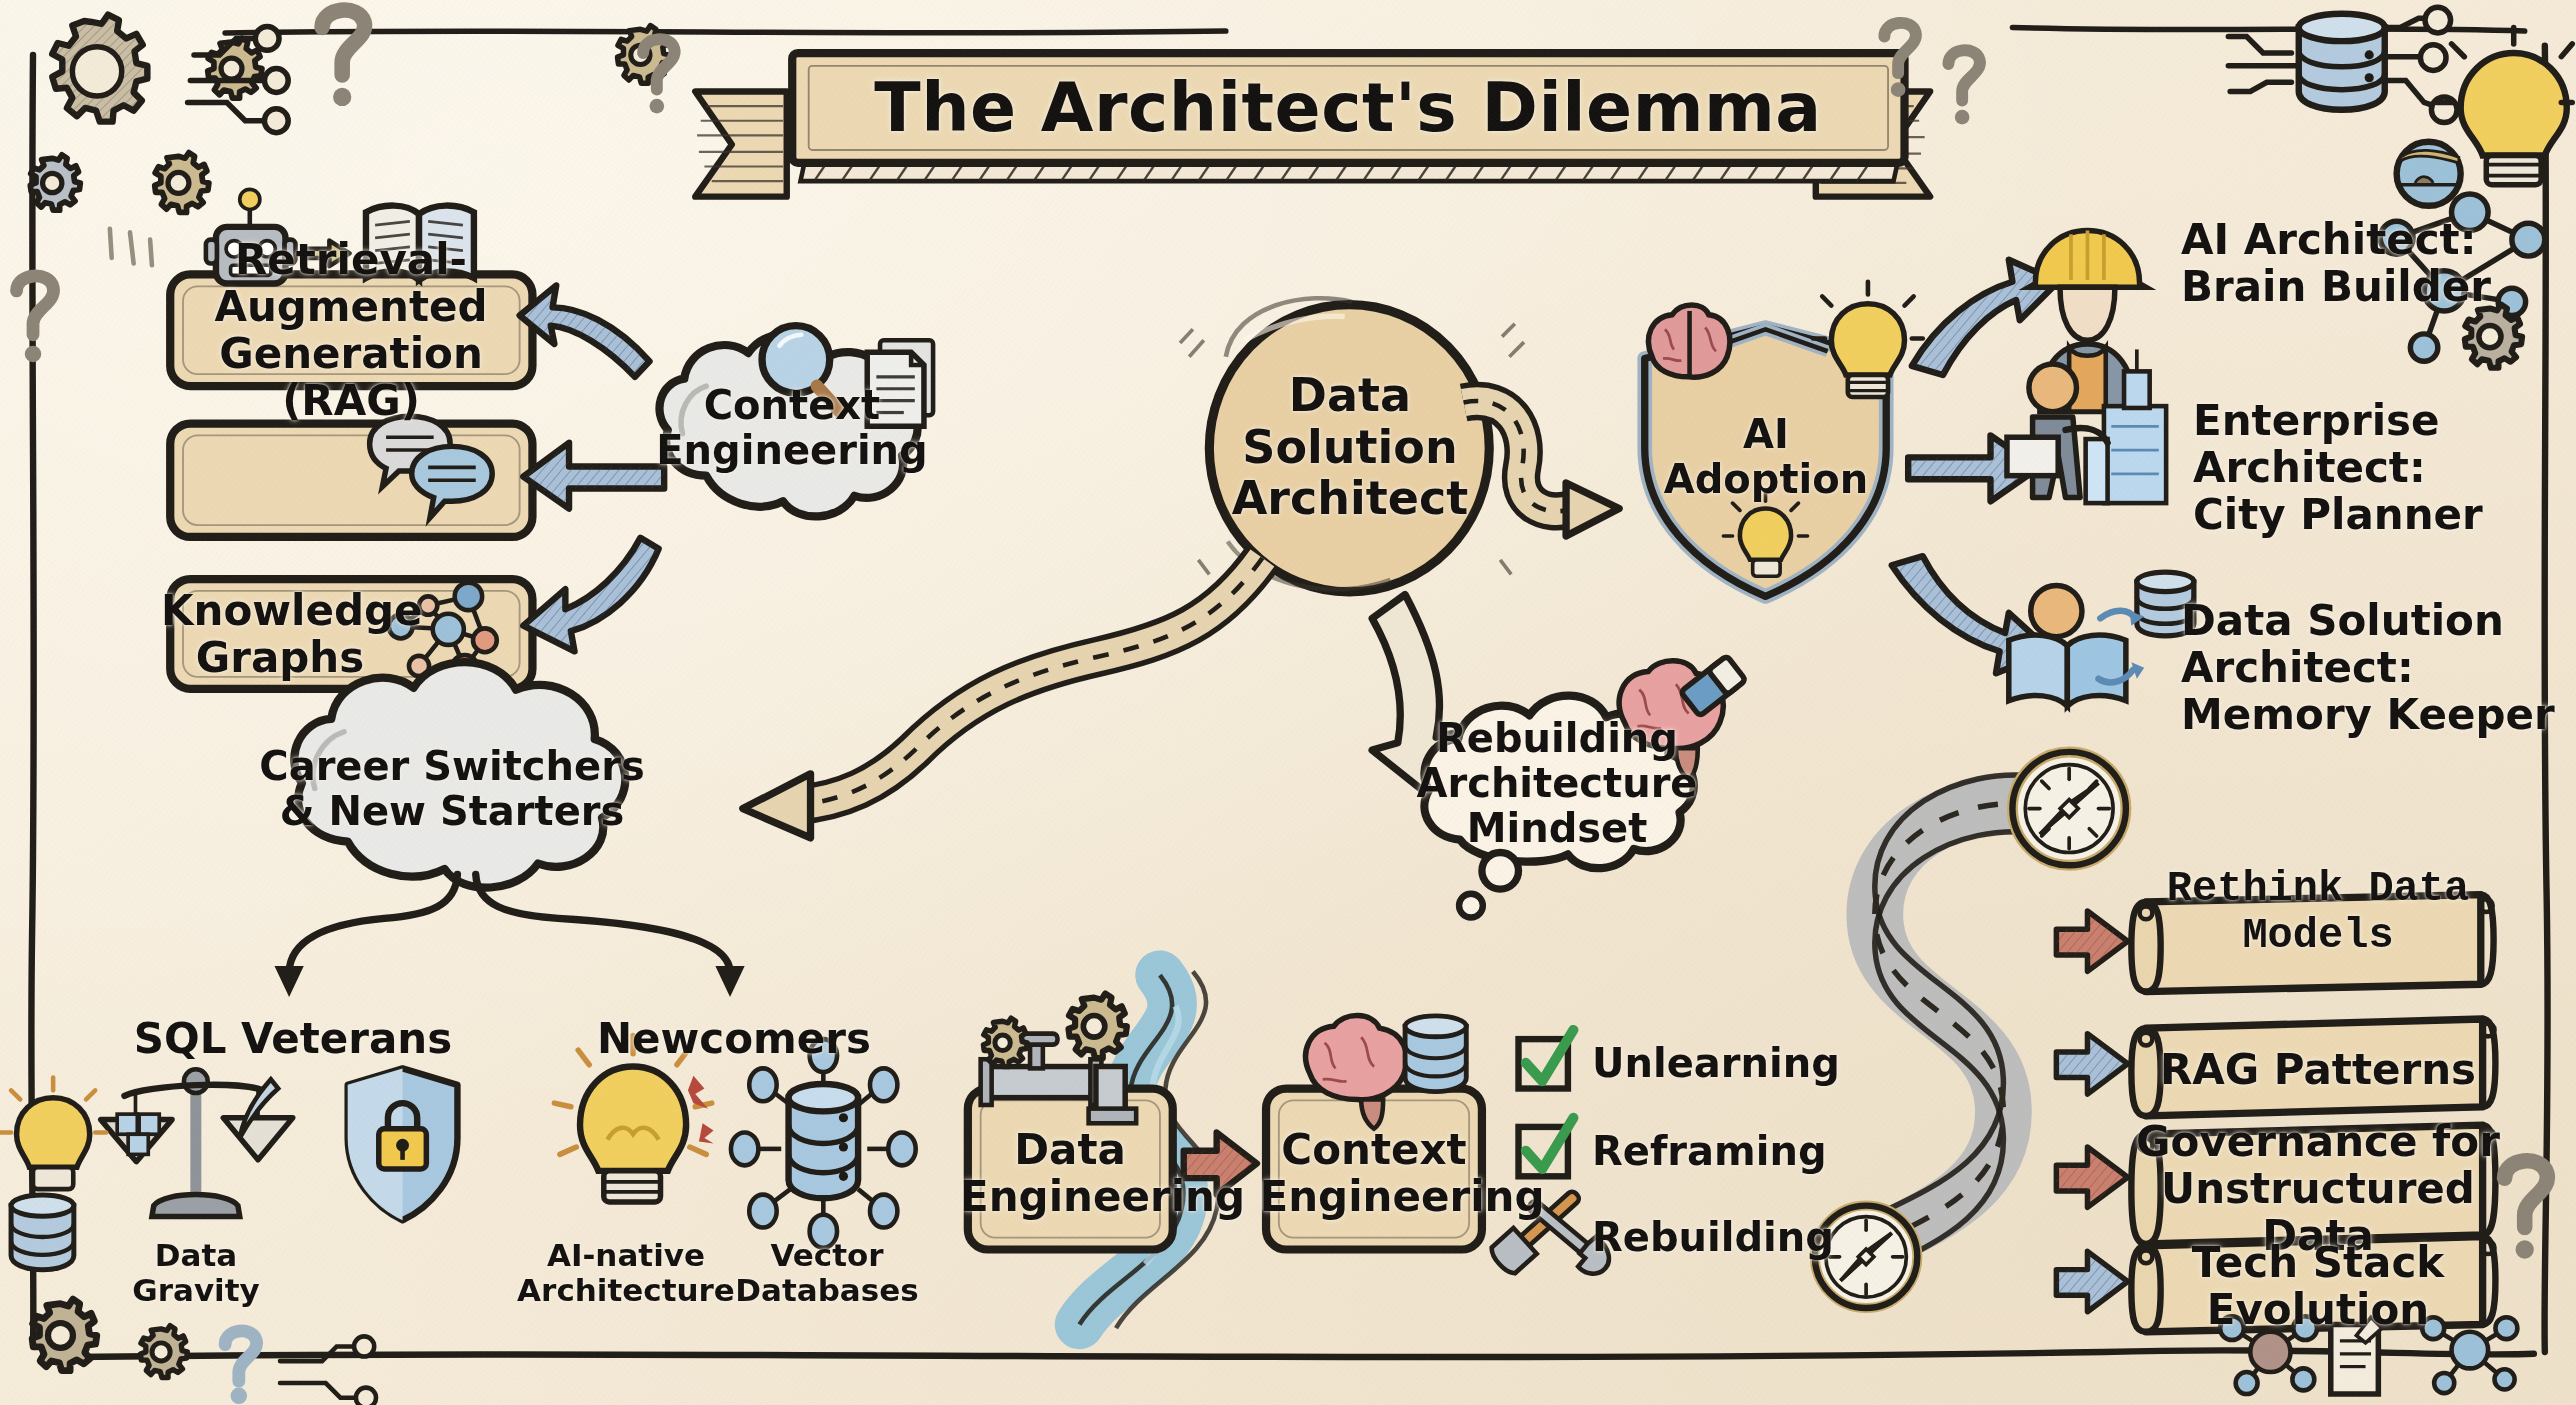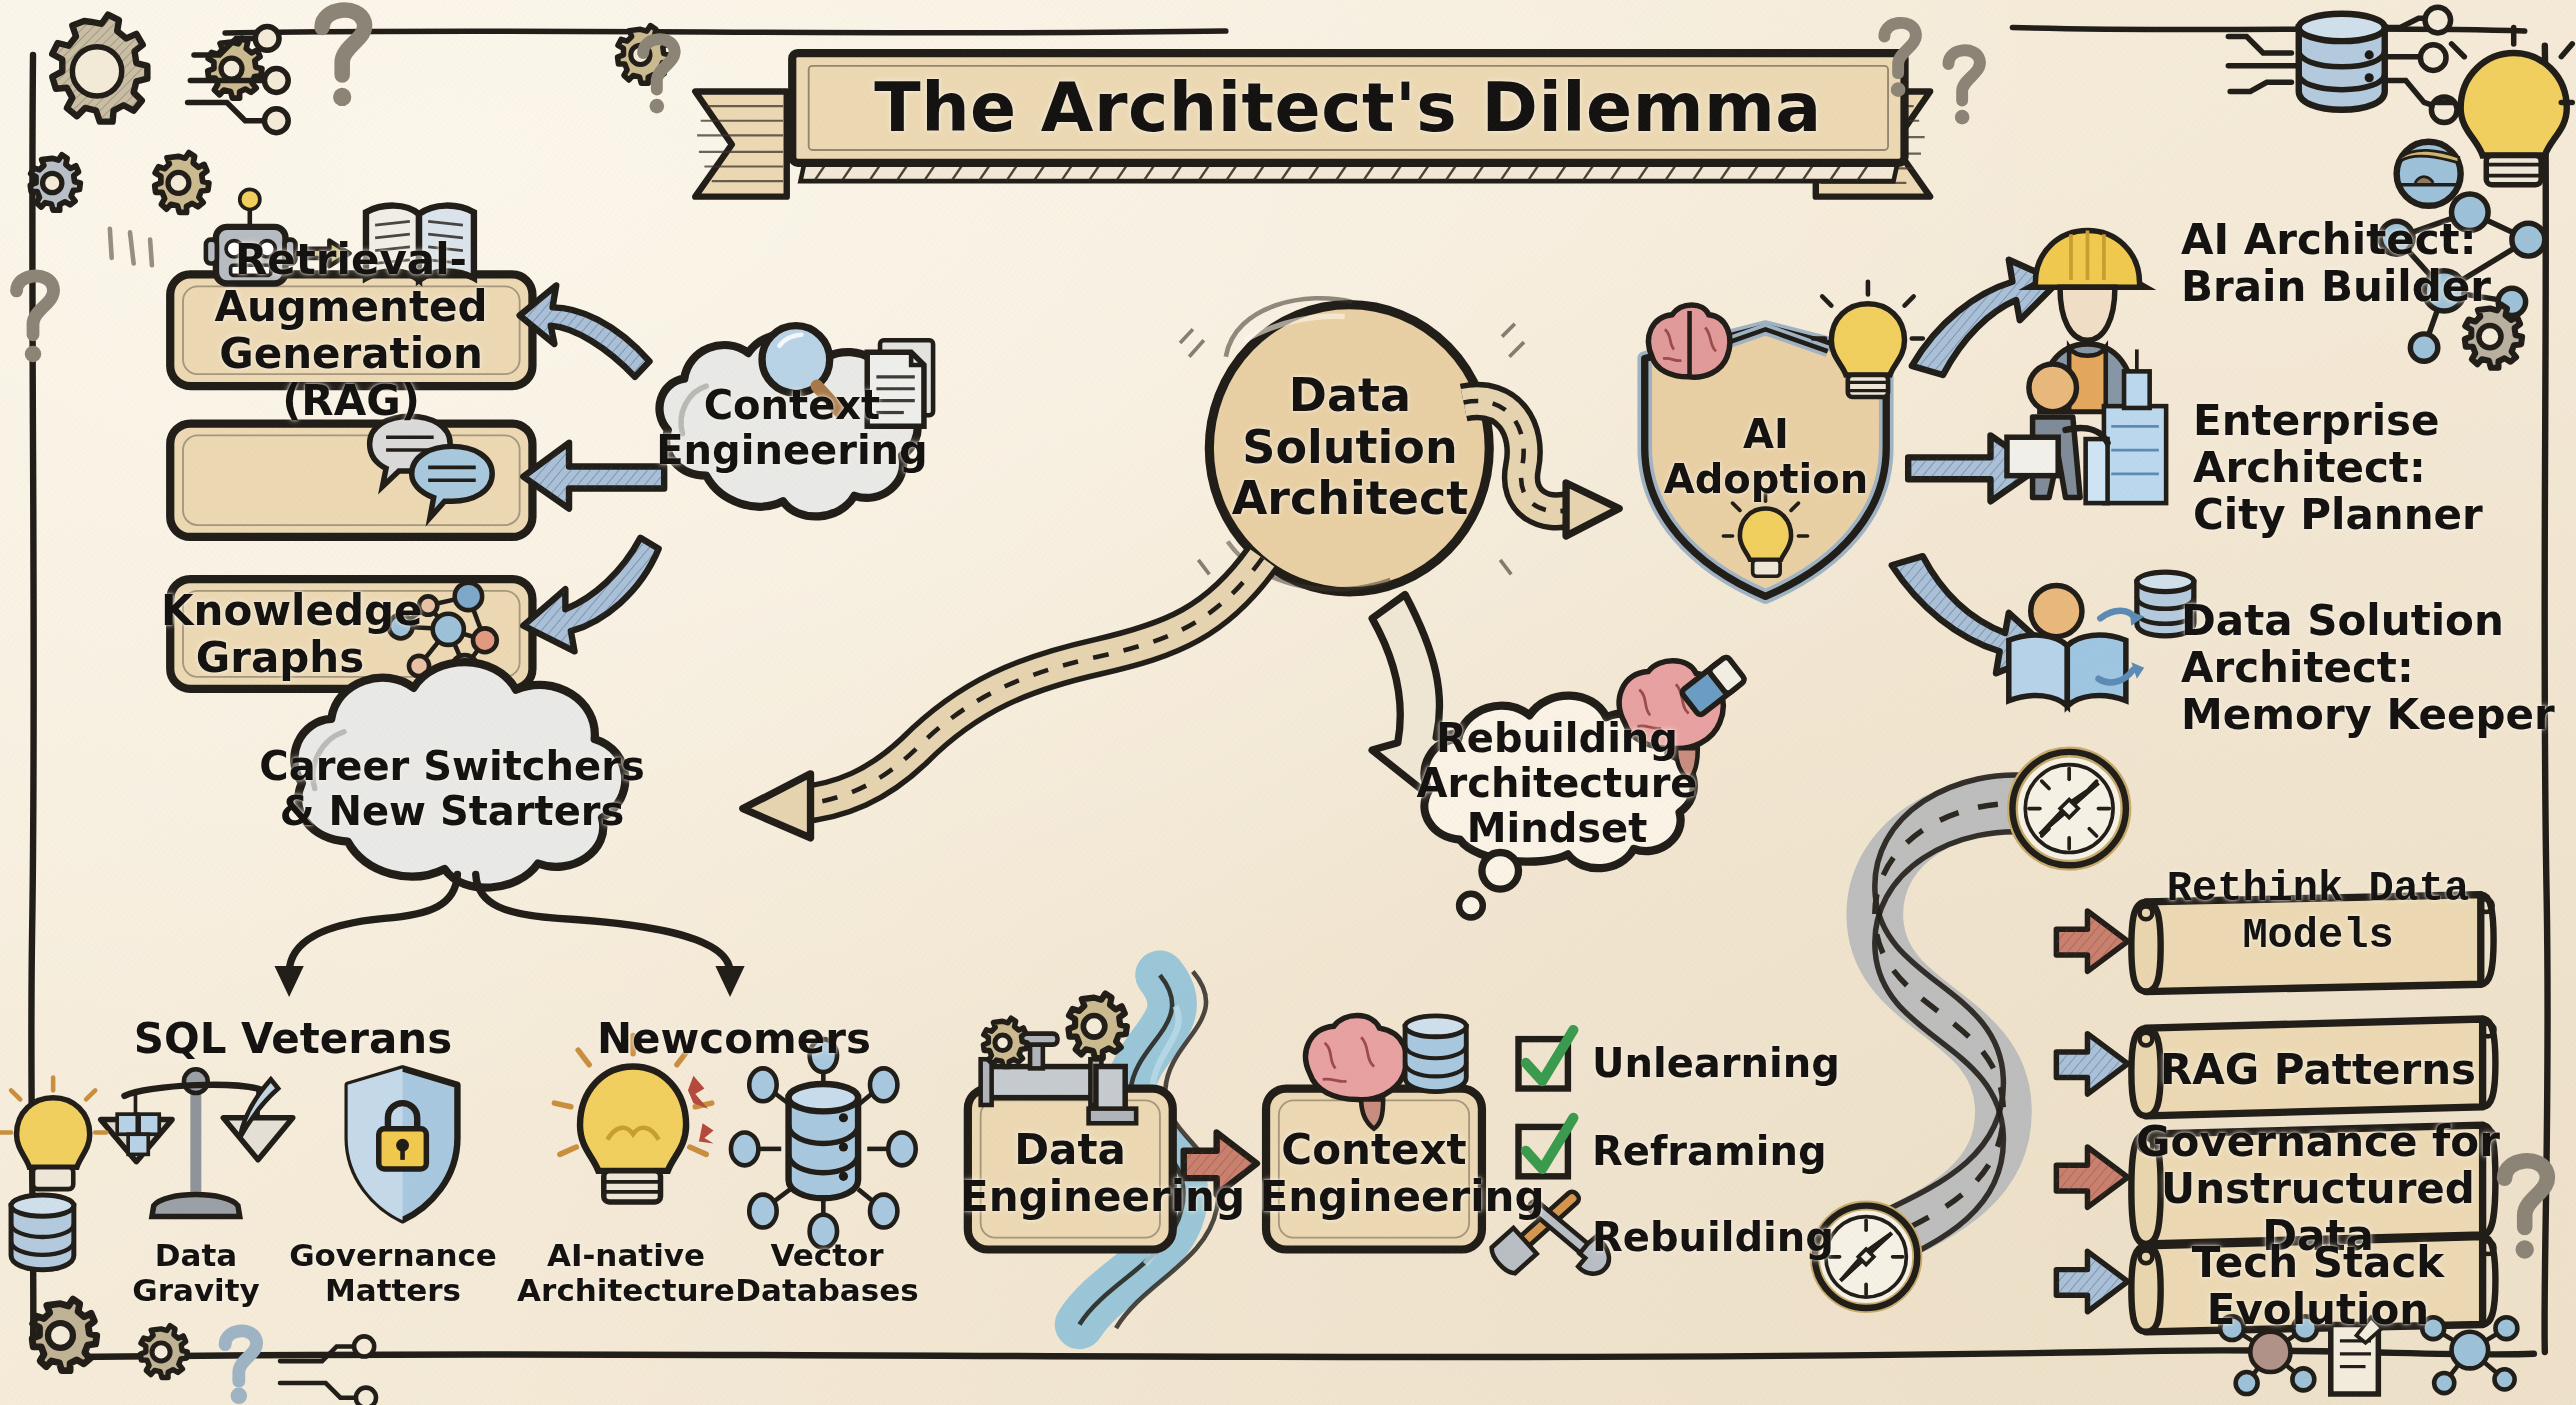--- a/index.html
+++ b/index.html
@@ -835,22 +835,20 @@
 Memory Keeper</div>
 
 <div class="lbl ctr big" style="left:452px;top:789px;width:476px;">Career Switchers
 &amp; New Starters</div>
 
 <div class="lbl ctr med" style="left:293px;top:1039px;width:348px;">SQL Veterans</div>
 <div class="lbl ctr med" style="left:734px;top:1039px;width:348px;">Newcomers</div>
 
 <div class="lbl ctr sm" style="left:196px;top:1273px;width:220px;">Data
 Gravity</div>
-<div class="lbl ctr sm" style="left:393px;top:1273px;width:256px;">Governance
-Matters</div>
 <div class="lbl ctr sm" style="left:626px;top:1273px;width:274px;">AI-native
 Architecture</div>
 <div class="lbl ctr sm" style="left:827px;top:1273px;width:256px;">Vector
 Databases</div>
 
 <div class="lbl ctr big" style="left:1557px;top:783px;width:348px;">Rebuilding
 Architecture
 Mindset</div>
 
 <div class="lbl lft big" style="left:1592px;top:1063px;">Unlearning</div>

